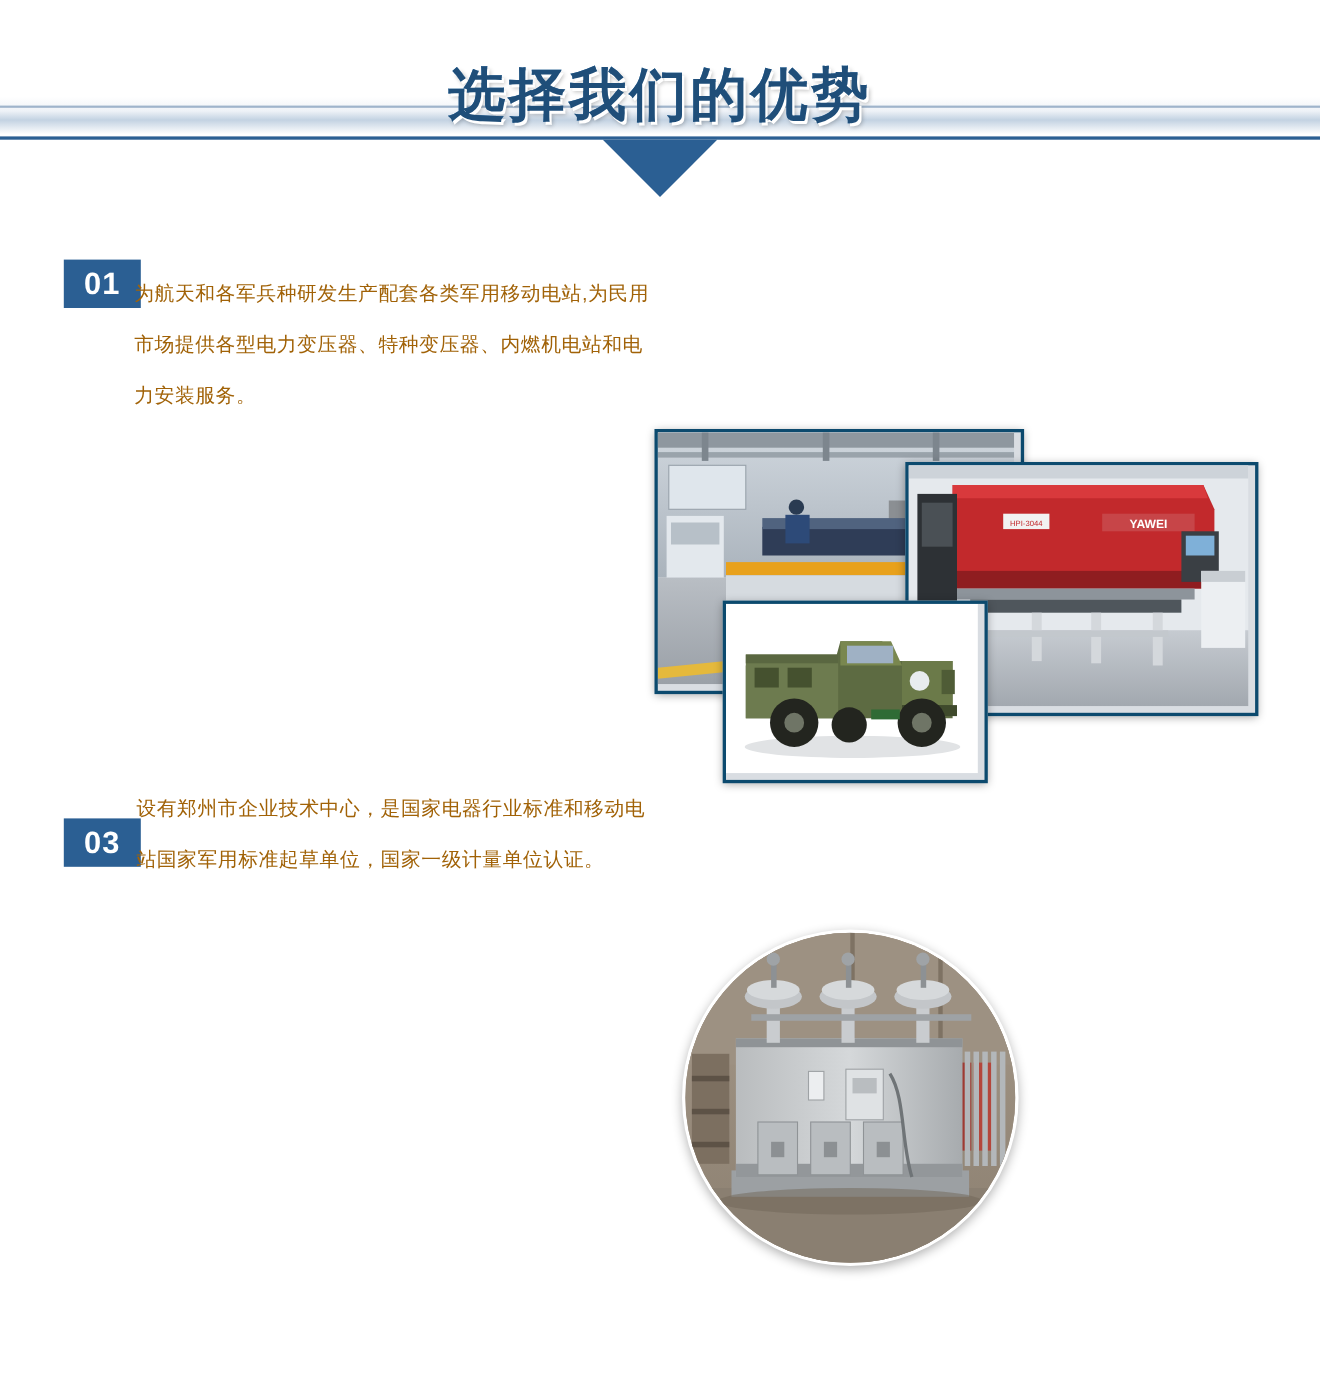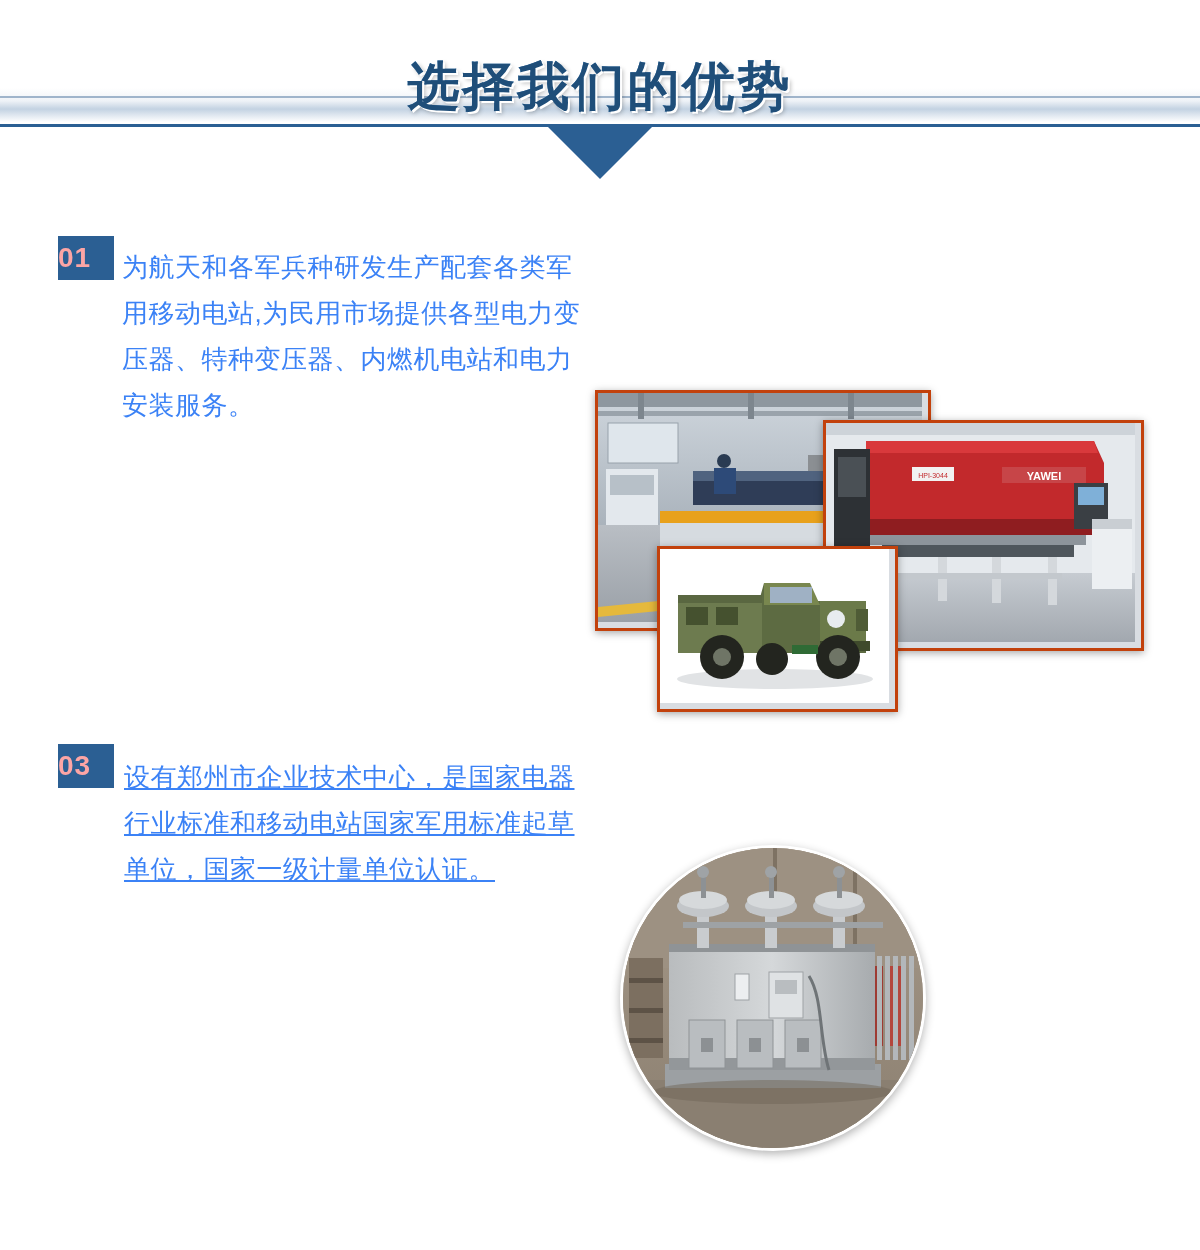--- a/index.html
+++ b/index.html
@@ -83,50 +83,50 @@
     border-top: 52px solid #2b5f93;
     z-index: 3;
   }
 
   
   .item {
     position: absolute;
   }
   .badge {
     position: absolute;
-    width: 56px;
+    width: 70px;
     height: 44px;
     background: #2b5f93;
-    color: #fca5a5;
+    color: #ffffff;
     font-size: 28px;
     font-weight: bold;
-    text-align: left;
+    text-align: center;
     line-height: 44px;
     letter-spacing: 1px;
   }
   .item-text {
     position: absolute;
-    font-size: 26px;
+    font-size: 18px;
     line-height: 46px;
-    color: #3b82f6;
+    color: #a16207;
     width: 470px;
     letter-spacing: 0.5px;
   }
 
   .item-1 .badge { left: 58px; top: 236px; }
   .item-1 .item-text { left: 122px; top: 244px; }
 
   .item-2 .badge { left: 58px; top: 744px; }
-  .item-2 .item-text { left: 124px; top: 754px; text-decoration: underline; }
+  .item-2 .item-text { left: 124px; top: 712px; }
 
   
   .photo {
     position: absolute;
     background: #d9dde2;
-    border: 3px solid #c2410c;
+    border: 3px solid #0c4a6e;
     box-shadow: 0 2px 8px rgba(0,0,0,0.35);
     overflow: hidden;
   }
   .p-factory { left: 595px; top: 390px; width: 330px; height: 235px; }
   .p-machine { left: 823px; top: 420px; width: 315px; height: 225px; }
   .p-truck   { left: 657px; top: 546px; width: 235px; height: 160px; }
 
   .p-round {
     position: absolute;
     left: 620px;

